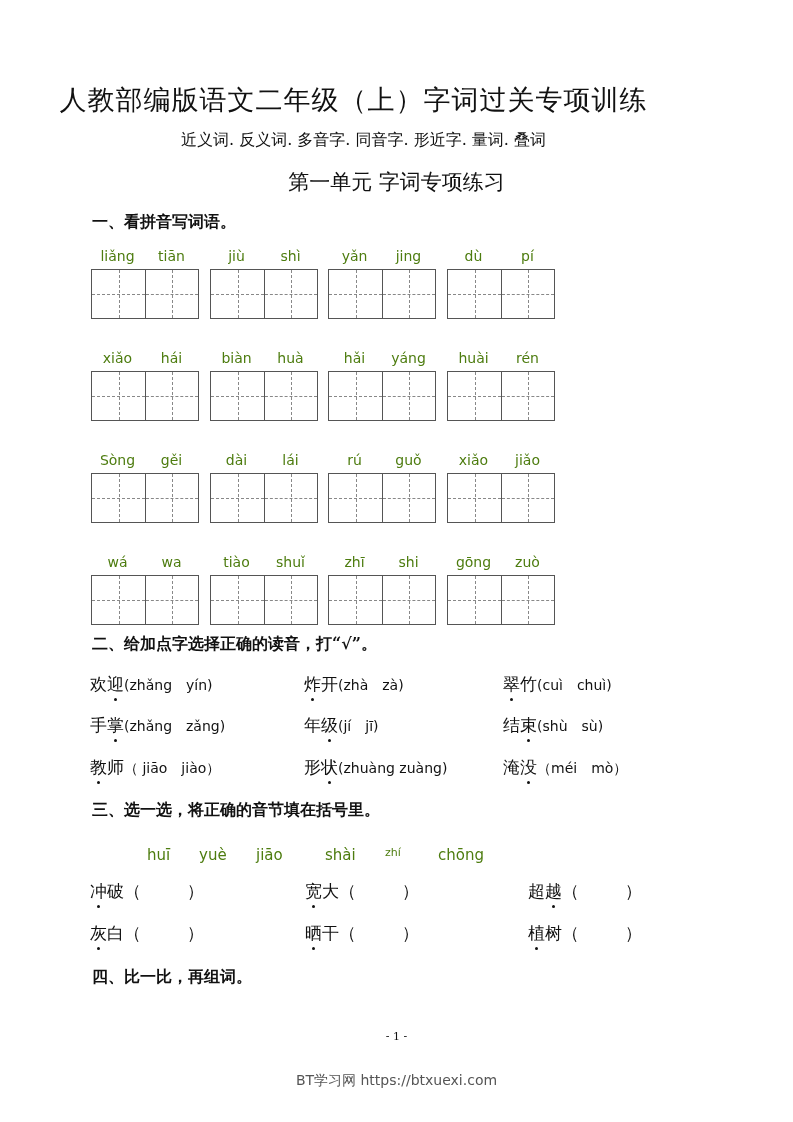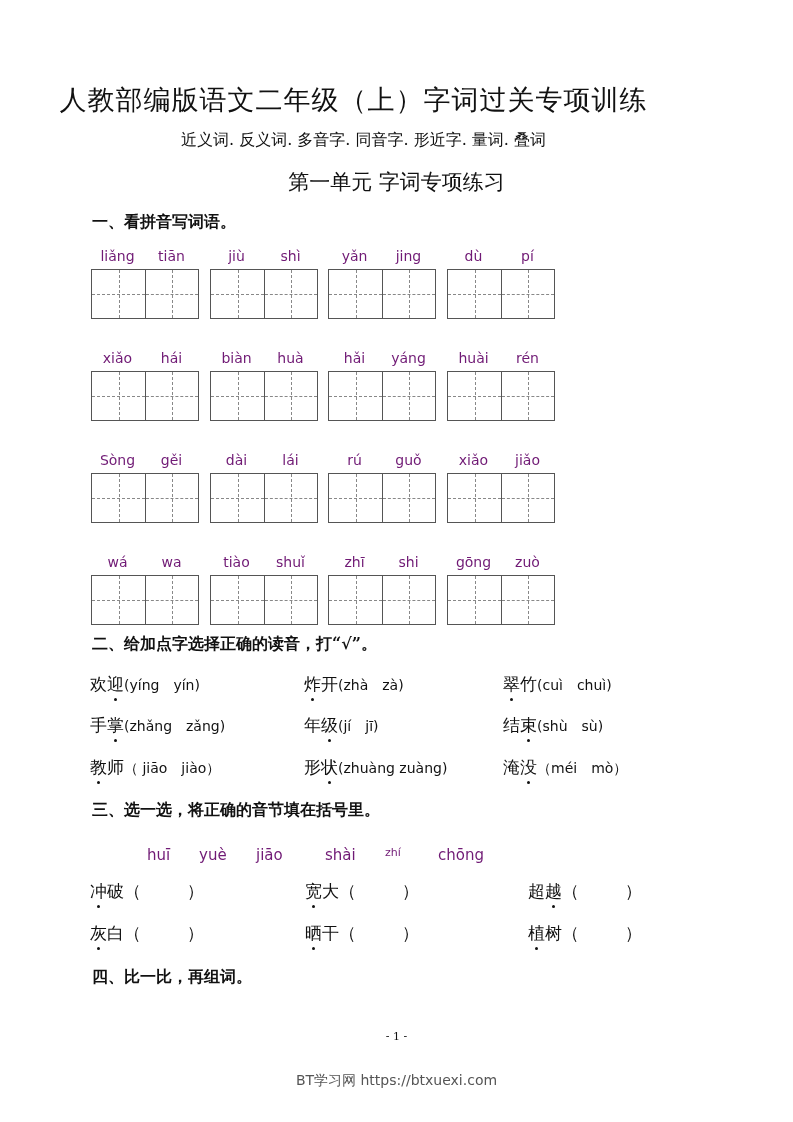--- a/index.html
+++ b/index.html
@@ -2,21 +2,21 @@
 <html><head>
 <meta charset="utf-8">
 <style>
   html, body { margin: 0; padding: 0; background: #ffffff; }
   body { width: 793px; height: 1122px; position: relative; overflow: hidden; color: #111; font-family: "DejaVu Serif", serif; }
   .abs { position: absolute; }
   .title { top: 82px; left: 0; width: 707px; text-align: center; font-size: 27px; font-weight: normal; letter-spacing: 1px; }
   .subtitle { top: 130px; left: 0; width: 727px; text-align: center; font-size: 16px; }
   .unit { top: 168px; left: 0; width: 793px; text-align: center; font-size: 21px; }
   .section { font-size: 16px; font-weight: bold; left: 74px; margin-left: 18px; }
-  .pinyin { font-family: "DejaVu Sans", sans-serif; font-size: 14px; color: #701a75; }
+  .pinyin { font-family: "DejaVu Sans", sans-serif; font-size: 14px; color: #4d7c0f; }
   .grid-group { position: absolute; display: flex; border: 1.3px solid #555; height: 48px; }
   .cell { width: 53px; height: 48px; position: relative; box-sizing: border-box; }
   .cell + .cell { border-left: 1.3px solid #555; }
   .cell::before { content: ""; position: absolute; left: 50%; top: 0; bottom: 0; border-left: 1px dashed #888; }
   .cell::after { content: ""; position: absolute; top: 50%; left: 0; right: 0; border-top: 1px dashed #888; }
   .py-label { position: absolute; width: 53px; text-align: center; }
   .q2-item { position: absolute; font-size: 17px; }
   .q2-item .pyopt { font-family: "DejaVu Sans", sans-serif; font-size: 14px; }
   .dotted { position: relative; display: inline-block; }
   .dotted::after { content: ""; position: absolute; left: 50%; bottom: -5px; width: 3px; height: 3px; margin-left: -1.5px; border-radius: 50%; background: #111; }
@@ -128,21 +128,21 @@
     <div class="pinyin py-label" style="left: 447px; top: 554px;">gōng</div>
     <div class="pinyin py-label" style="left: 501px; top: 554px;">zuò</div>
     <div class="grid-group" style="left: 447px; top: 575px;">
       <div class="cell"></div>
       <div class="cell"></div>
     </div>
   </div>
 
 <div class="abs section" style="top:634px;">二、给加点字选择正确的读音，打“√”。</div>
 <div id="s2">
-    <div class="q2-item" style="left: 90px; top: 673px;"><span>欢</span><span class="dotted">迎</span><span class="pyopt">(yíng　yín)</span></div>
+    <div class="q2-item" style="left: 90px; top: 673px;"><span>欢</span><span class="dotted">迎</span><span class="pyopt">(zhǎng　yín)</span></div>
     <div class="q2-item" style="left: 304px; top: 673px;"><span class="dotted">炸</span><span>开</span><span class="pyopt">(zhà　zà)</span></div>
     <div class="q2-item" style="left: 503px; top: 673px;"><span class="dotted">翠</span><span>竹</span><span class="pyopt">(cuì　chuì)</span></div>
     <div class="q2-item" style="left: 90px; top: 714px;"><span>手</span><span class="dotted">掌</span><span class="pyopt">(zhǎng　zǎng)</span></div>
     <div class="q2-item" style="left: 304px; top: 714px;"><span>年</span><span class="dotted">级</span><span class="pyopt">(jí　jī)</span></div>
     <div class="q2-item" style="left: 503px; top: 714px;"><span>结</span><span class="dotted">束</span><span class="pyopt">(shù　sù)</span></div>
     <div class="q2-item" style="left: 90px; top: 756px;"><span class="dotted">教</span><span>师</span><span class="pyopt">（ jiāo　jiào）</span></div>
     <div class="q2-item" style="left: 304px; top: 756px;"><span>形</span><span class="dotted">状</span><span class="pyopt">(zhuàng zuàng)</span></div>
     <div class="q2-item" style="left: 503px; top: 756px;"><span>淹</span><span class="dotted">没</span><span class="pyopt">（méi　mò）</span></div>
   </div>
 

